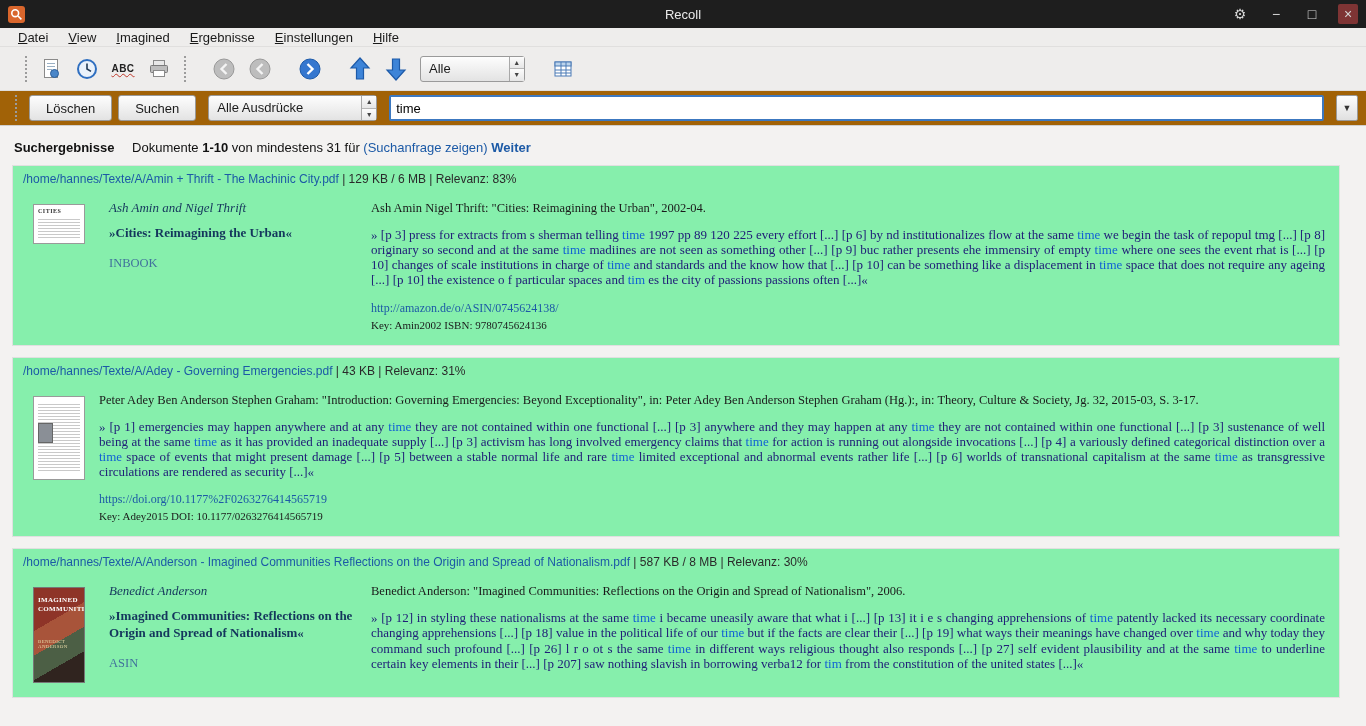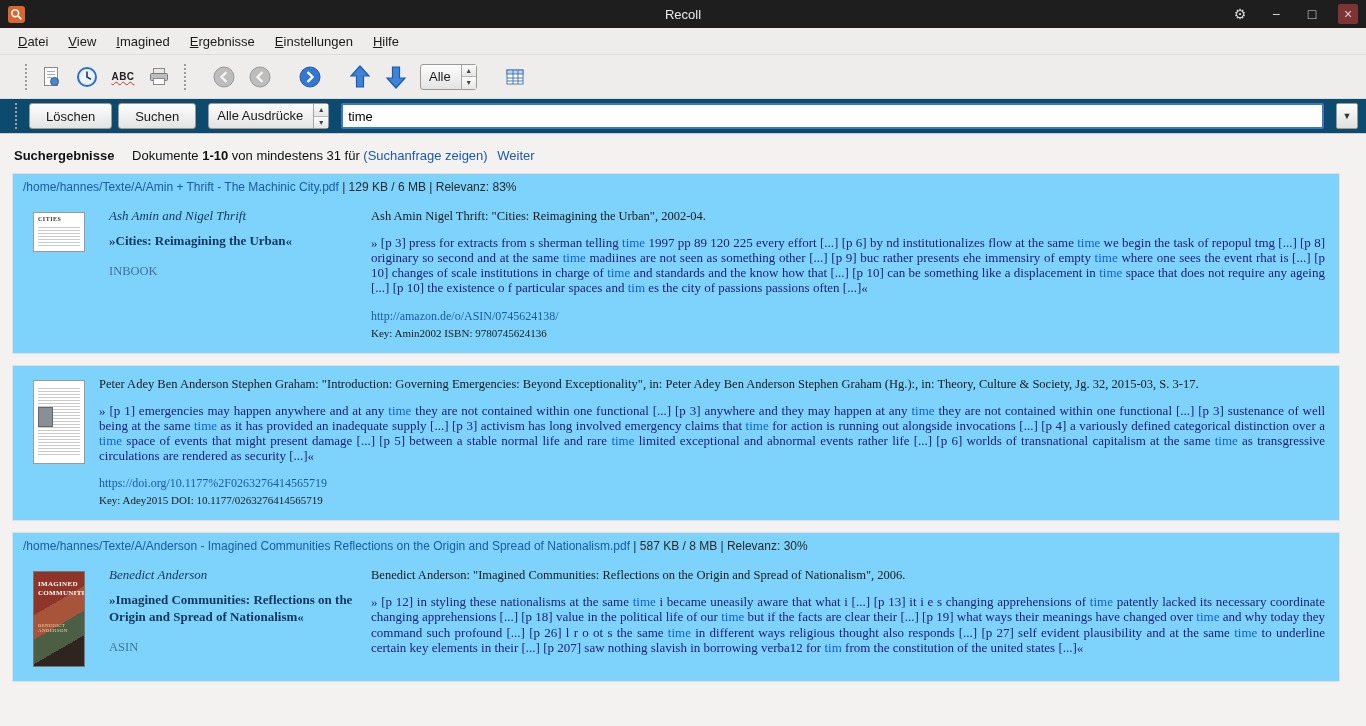--- a/index.html
+++ b/index.html
@@ -11,66 +11,66 @@
               align-items:center; padding:14px 8px; }
   .app-icon { width:17px; height:17px; display:inline-flex; }
   .win-title { position:absolute; left:0; right:0; text-align:center; color:#e9e9e9;
                font-size:13px; pointer-events:none; }
   .win-controls { margin-left:auto; display:flex; align-items:center; gap:16px; z-index:2; }
   .win-btn { color:#d6d6d6; font-size:14px; line-height:20px; width:20px; height:20px;
              text-align:center; cursor:default; }
   .win-btn.close { background:#7e3434; border-radius:2px; }
 
   
-  .menubar { height:27px; background:#eeedec; display:flex; align-items:center;
+  .menubar { height:19px; background:#eeedec; display:flex; align-items:center;
              padding-left:8px; border-bottom:1px solid #e0dfde; }
   .menu-item { display:inline-block; padding:4px 10px; font-size:13px; color:#1a1a1a; }
   .menu-item::first-letter { text-decoration:underline; }
 
   
   .toolbar { height:44px; background:#eeedec; display:flex; align-items:center;
              padding:0 18px; border-bottom:1px solid #dedddc; }
   .handle { width:5px; height:26px; margin:0 5px;
             background:repeating-linear-gradient(#9c9c9c 0 2px, transparent 2px 4px);
             background-size:2px 100%; background-repeat:no-repeat; background-position:center; }
   .tbtn { width:32px; height:32px; display:flex; align-items:center; justify-content:center;
           margin:0 2px; border-radius:3px; }
   .tb-gap { width:14px; }
   .abc-icon { font-size:10px; font-weight:bold; color:#222; letter-spacing:0.5px;
               text-decoration:underline wavy #c0392b 1px; }
   .combo { display:inline-flex; align-items:stretch; height:26px; border:1px solid #9a9a9a;
            border-radius:3px; background:linear-gradient(#fdfdfd,#e3e3e3); margin:0 6px;
-           font-size:13px; color:#1a1a1a; }
+           font-size:13px; color:#1a1a1a;gap:48px; }
   .combo .val { padding:4px 10px 0 8px; white-space:nowrap; }
   .combo .spin { width:15px; border-left:1px solid #a8a8a8; display:flex; flex-direction:column; }
   .combo .spin span { flex:1; font-size:7px; line-height:11px; text-align:center; color:#444;
                       background:linear-gradient(#fcfcfc,#e6e6e6); }
   .combo .spin span:first-child { border-bottom:1px solid #b5b5b5; }
 
   
-  .searchrow { height:35px; background:#0c4a6e; display:flex; align-items:center;
+  .searchrow { height:35px; background:#a16207; display:flex; align-items:center;
                padding:0 8px; border-bottom:1px solid #cfcecd; gap:6px; }
   .btn { height:26px; padding:0 16px; font-size:13px; color:#1a1a1a; border:1px solid #9a9a9a;
          border-radius:3px; background:linear-gradient(#fdfdfd,#e3e3e3); }
   .search-input { flex:1; height:26px; border:2px solid #3c78c0; border-radius:2px;
                   background:#fff; font-size:13px; padding:0 5px; color:#000;
                   font-family:"Liberation Sans", sans-serif; outline:none; }
   .dd-btn { width:22px; height:26px; border:1px solid #9a9a9a; border-radius:2px; margin-left:6px;
             background:linear-gradient(#fdfdfd,#e0e0e0); font-size:9px; color:#333;
             display:flex; align-items:center; justify-content:center; }
 
   
   .results { padding:10px 26px 0 12px; }
   .res-header { font-size:13px; color:#111; padding:4px 0 10px 2px; }
   .res-header .hdr-title { font-weight:bold; margin-right:14px; }
   .res-header strong { font-weight:bold; }
   a.link, .link { color:#1c5aa6; text-decoration:none; cursor:pointer; }
-  .res-header .next { font-weight:normal; margin-left:6px; }
-
-  .card { background:#7dd3fc; border:1px solid #e0e0e0; margin-bottom:11px; }
+  .res-header .next { font-weight:bold; }
+
+  .card { background:#86efac; border:1px solid #e0e0e0; margin-bottom:11px; }
   .path-row { padding:6px 10px 4px 10px; font-size:12px; color:#2a2a2a; }
   .card-body { display:flex; padding:10px 14px 14px 20px;font-family:Liberation Serif, serif; }
   .thumb-col { flex:none; width:56px; padding-top:4px; }
   .meta-col { flex:none; width:252px; margin-left:20px; font-size:13px; color:#14365c; }
   .authors { font-style:italic; line-height:1.25; margin-bottom:9px; }
   .doc-title { font-weight:bold; line-height:1.3; }
   .doc-type { margin-top:14px; color:#41719c; font-size:12.5px; }
   .text-col { flex:1; margin-left:10px; min-width:0; font-size:12.5px; }
   .citation { color:#1a1a1a; margin-bottom:11px; line-height:1.3; }
   .snippet { display:block; color:#202078; font-size:13px; line-height:1.16;
@@ -249,20 +249,23 @@
       <div class="text-col">
         <div class="citation">Ash Amin Nigel Thrift: "Cities: Reimagining the Urban", 2002-04.</div>
         <span class="snippet"><span>» [p 3] press for extracts from s sherman telling </span><span class="hl">time</span><span> 1997 pp 89 120 225 every effort [...] [p 6] by nd institutionalizes flow at the same </span><span class="hl">time</span><span> we begin the task of repopul tmg [...] [p 8] originary so second and at the same </span><span class="hl">time</span><span> madiines are not seen as something other [...] [p 9] buc rather presents ehe immensiry of empty </span><span class="hl">time</span><span> where one sees the event rhat is [...] [p 10] changes of scale institutions in charge of </span><span class="hl">time</span><span> and standards and the know how that [...] [p 10] can be something like a displacement in </span><span class="hl">time</span><span> space that does not require any ageing [...] [p 10] the existence o f particular spaces and </span><span class="hl">tim</span><span> es the city of passions passions often [...]«</span></span>
         <div class="url-line"><span class="link">http://amazon.de/o/ASIN/0745624138/</span></div>
         <div class="key-line">Key: Amin2002 ISBN: 9780745624136</div>
       </div>
     </div>
   </div>
 
   <div class="card">
+    <div class="path-row">
+      <span class="link">/home/hannes/Texte/A/Adey - Governing Emergencies.pdf</span><span> | 43 KB | Relevanz: 31%</span>
+    </div>
     <div class="card-body">
       <div class="thumb-col">
         <div class="thumb page2">
           <div class="tlines"></div>
           <div class="img-block"></div>
         </div>
       </div>
       <div class="text-col">
         <div class="citation">Peter Adey Ben Anderson Stephen Graham: "Introduction: Governing Emergencies: Beyond Exceptionality", in: Peter Adey Ben Anderson Stephen Graham (Hg.):, in: Theory, Culture &amp; Society, Jg. 32, 2015-03, S. 3-17.</div>
         <span class="snippet"><span>» [p 1] emergencies may happen anywhere and at any </span><span class="hl">time</span><span> they are not contained within one functional [...] [p 3] anywhere and they may happen at any </span><span class="hl">time</span><span> they are not contained within one functional [...] [p 3] sustenance of well being at the same </span><span class="hl">time</span><span> as it has provided an inadequate supply [...] [p 3] activism has long involved emergency claims that </span><span class="hl">time</span><span> for action is running out alongside invocations [...] [p 4] a variously defined categorical distinction over a </span><span class="hl">time</span><span> space of events that might present damage [...] [p 5] between a stable normal life and rare </span><span class="hl">time</span><span> limited exceptional and abnormal events rather life [...] [p 6] worlds of transnational capitalism at the same </span><span class="hl">time</span><span> as transgressive circulations are rendered as security [...]«</span></span>

